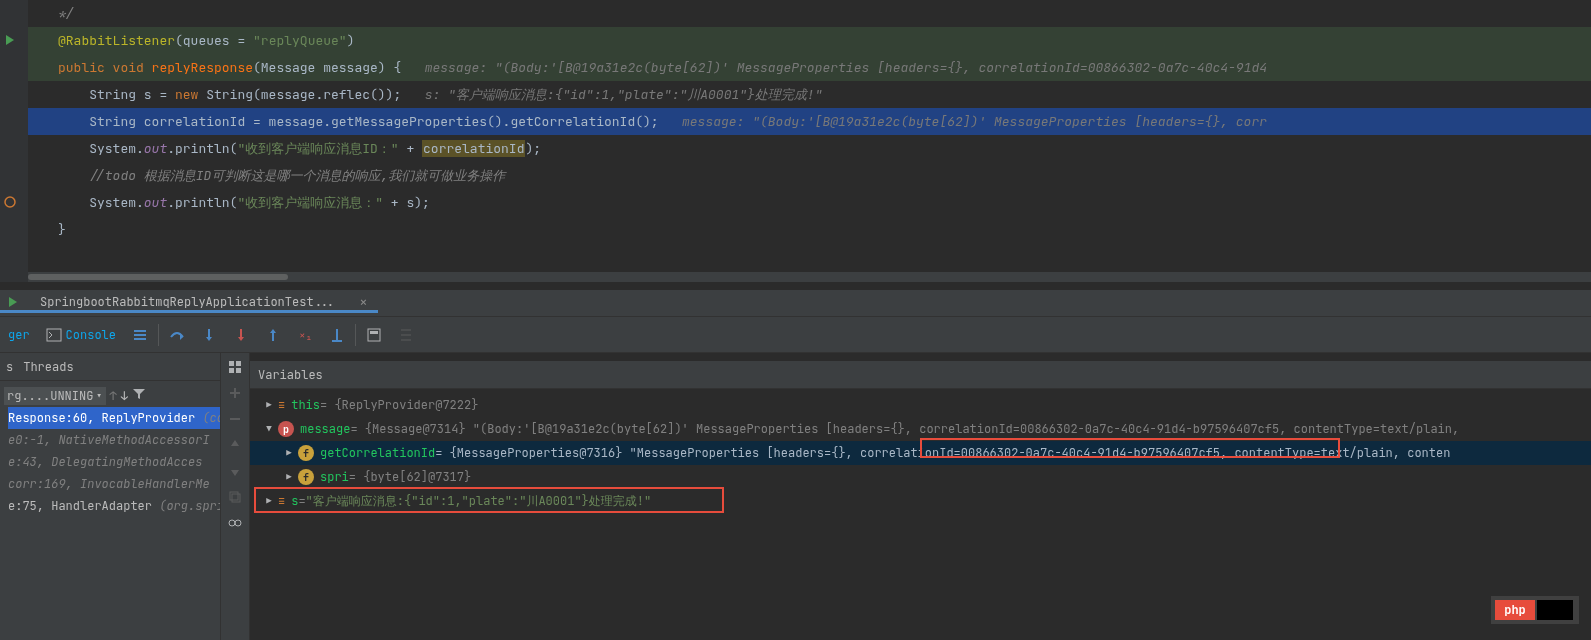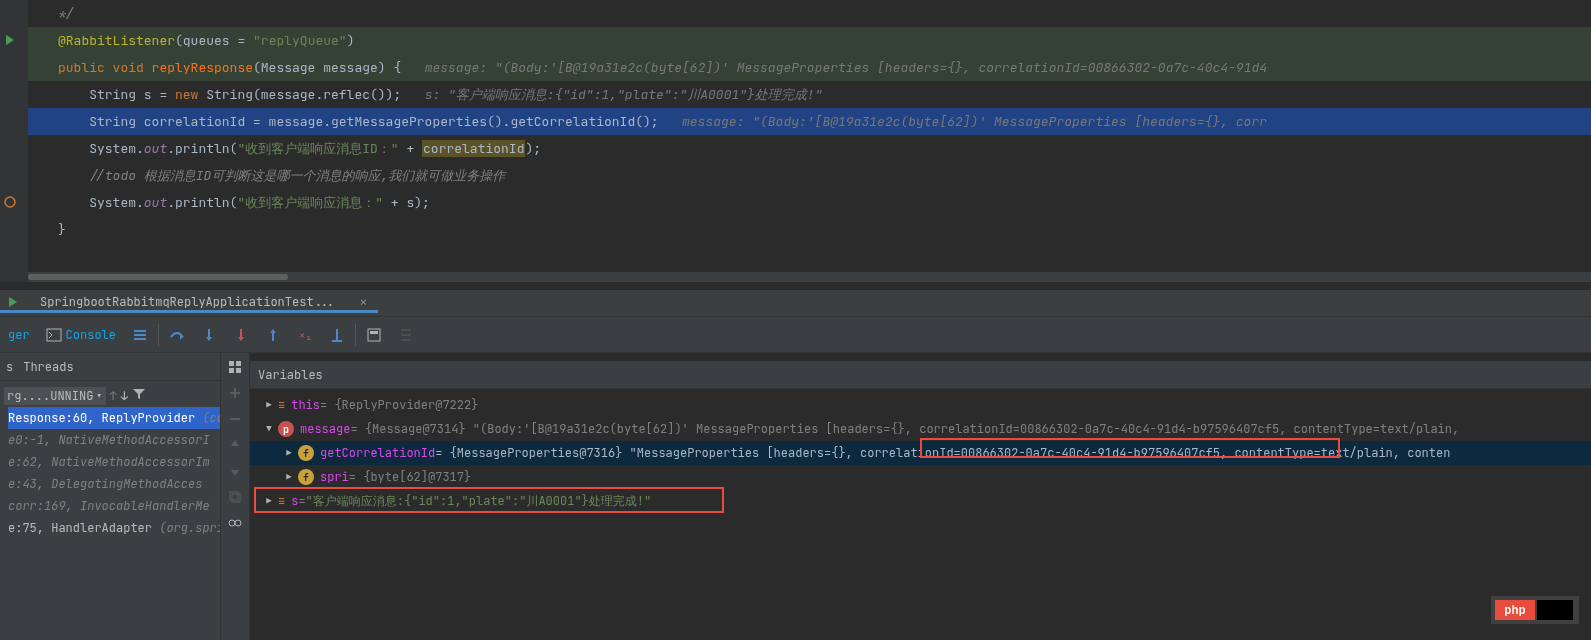--- a/index.html
+++ b/index.html
@@ -46,21 +46,21 @@
 
 .dbgright { position:absolute; left:250px; top:353px; right:0; bottom:0; background:#2b2b2b;margin-top:8px; }
 .vars-head { height:28px; background:#3c3f41; border-bottom:1px solid #323232; display:flex; align-items:center; padding:0 8px; font-size:12px; color:#bbbbbb; }
 .vars { padding:4px 0; font-size:12px; }
 .vrow { display:flex; align-items:center; height:24px; white-space:nowrap; padding-left:4px; }
 .tw { width:14px; height:14px; display:inline-flex; align-items:center; justify-content:center; color:#afb1b3; font-size:9px; margin-right:2px; }
 .badge { width:16px; height:16px; border-radius:8px; display:inline-flex; align-items:center; justify-content:center; font-size:10px; font-weight:bold; margin-right:6px; }
 .badge.p { background:#c75450; color:#fff; }
 .badge.f { background:#c9a13b; color:#2b2b2b; }
 .equals-icon { color:#cc7832; margin-right:6px; font-weight:bold; }
-.vname { color:#d946ef; }
+.vname { color:#22c55e; }
 .vval { color:#808080; }
 .vstr { color:#6a8759; }
 .vrow.sel { background:#0d293e; }
 .vrow.sel .vval { color:#a9b7c6; }
 .box-cor { position:absolute; border:2px solid #e74c3c; pointer-events:none; }
 .ind { display:inline-block; }
 
 .watermark { position:absolute; right:12px; bottom:16px; width:88px; height:28px; background:#404040; display:flex; align-items:center; }
 .wm-red { width:40px; height:20px; background:#e74c3c; color:#fff; font-weight:bold; font-size:12px; display:flex; align-items:center; justify-content:center; margin-left:4px; }
 .wm-blk { width:36px; height:20px; background:#000; margin-left:2px; }
@@ -185,21 +185,20 @@
         </span>
       <span style="color:#787878">↑</span>
       <span>↓</span>
       <span><svg width="14" height="14" viewBox="0 0 14 14">
             <path d="M1 2h12l-5 5v5l-2-1V7z" fill="#afb1b3"></path>
           </svg></span>
     </div>
     <div id="frames-container">
         <div class="frow sel"><span>Response:60, ReplyProvider </span><span class="g">(co</span></div>
         <div class="frow"><span class="g">e0:-1, NativeMethodAccessorI</span></div>
-        <div class="frow"><span class="g">e:62, NativeMethodAccessorIm</span></div>
         <div class="frow"><span class="g">e:43, DelegatingMethodAcces</span></div>
         <div class="frow"><span class="g">corr:169, InvocableHandlerMe</span></div>
         <div class="frow"><span>e:75, HandlerAdapter </span><span class="g">(org.spri</span></div>
       </div>
   </div>
 </div>
 
 <div class="dbgmid">
   <svg class="mid-ico" viewBox="0 0 16 16">
       <rect x="2" y="2" width="5" height="5" fill="#afb1b3"></rect>

